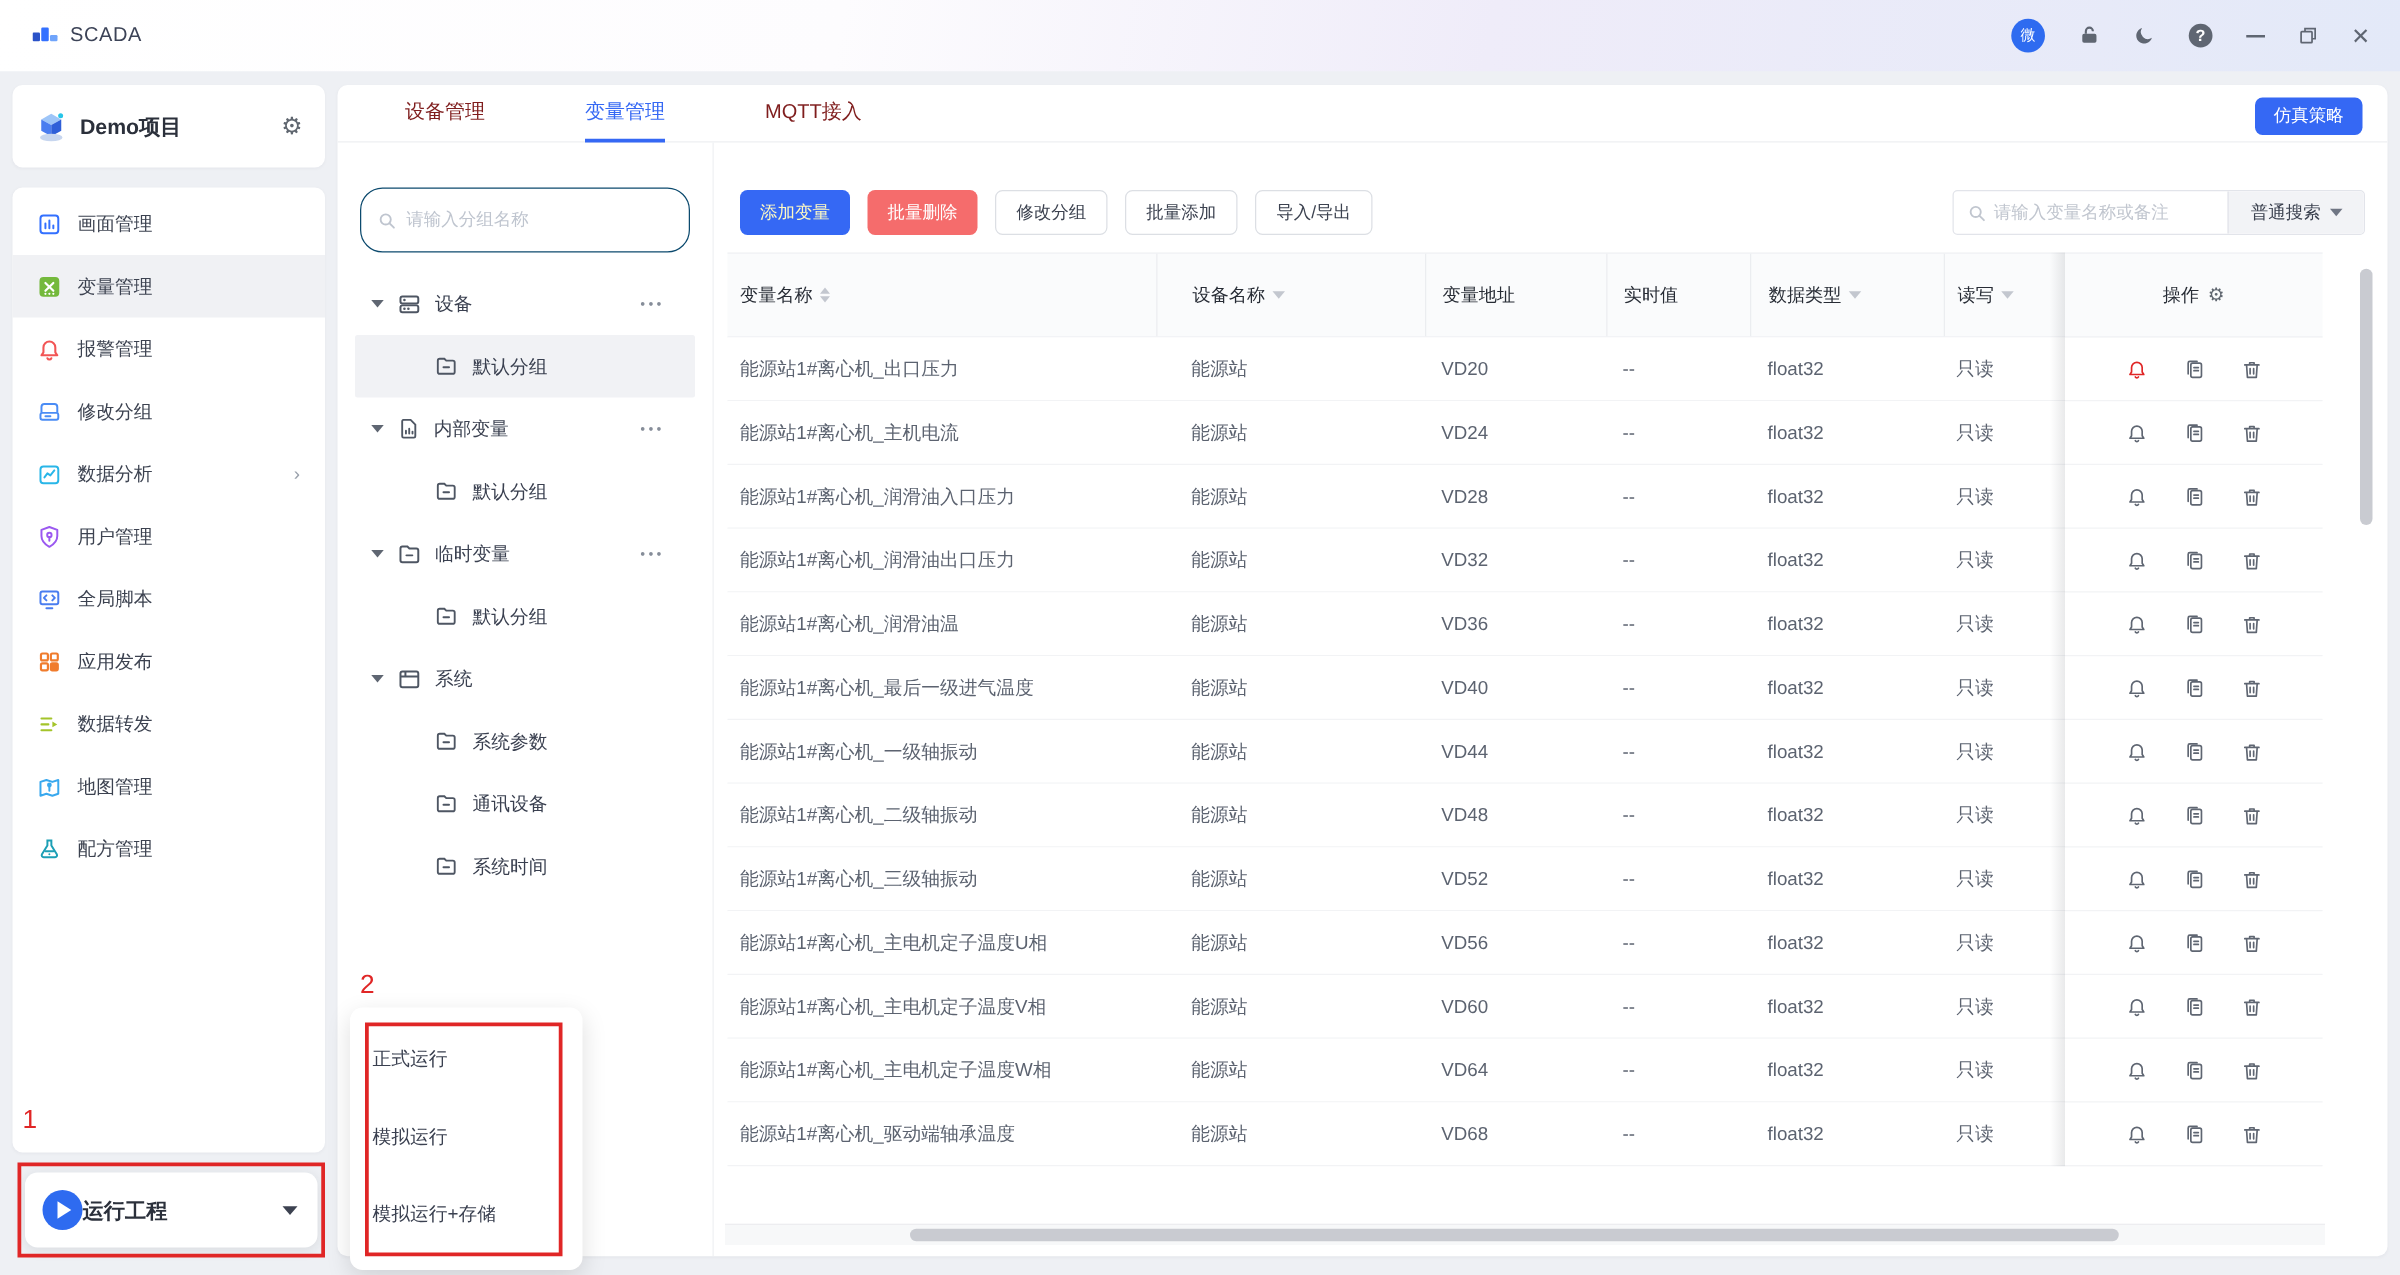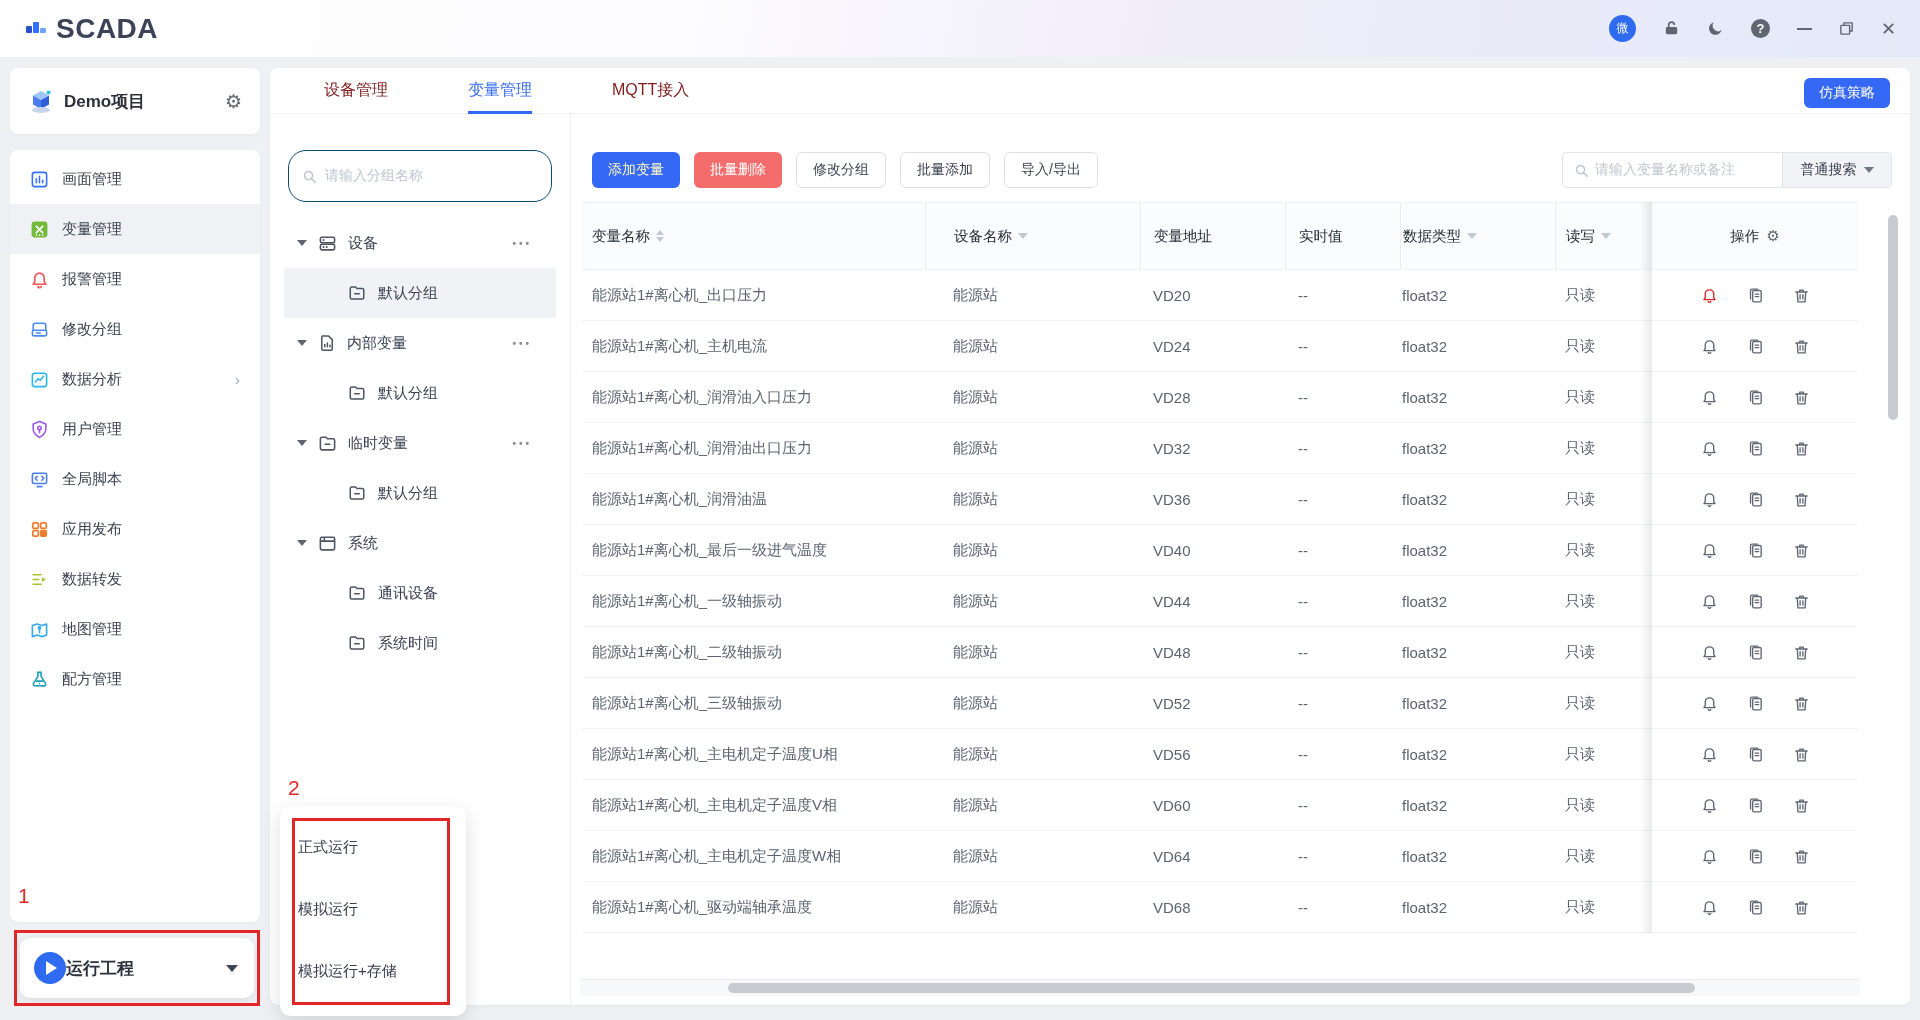--- a/index.html
+++ b/index.html
@@ -5,21 +5,21 @@
   html,body{margin:0;padding:0}
   body{width:1920px;height:1020px;position:relative;overflow:hidden;background:#eef0f4;
        font-family:"Liberation Sans",sans-serif;color:#2b303b}
   .card{position:absolute;background:#fff;border-radius:8px}
   svg{display:block}
 
   
   .topbar{position:absolute;left:0;top:0;width:1920px;height:57px;
           background:linear-gradient(100deg,#ffffff 0%,#fdfcfe 35%,#efecf9 62%,#e3e9f8 100%)}
   .brand{position:absolute;left:26px;top:0;height:57px;display:flex;align-items:center;gap:8px}
-  .brand-name{font-size:28px;font-weight:bold;color:#3c4357;letter-spacing:.5px}
+  .brand-name{font-size:16px;font-weight:normal;color:#3c4357;letter-spacing:.5px}
   .winctl{position:absolute;right:0;top:0;height:57px;display:flex;align-items:center;gap:27px;padding-right:24px}
   .wicon{color:#5f6672;display:flex;align-items:center;justify-content:center;cursor:pointer}
   .badge-circle{width:27px;height:27px;border-radius:50%;background:#2e6bf0;color:#fff;
                 font-size:12px;display:flex;align-items:center;justify-content:center}
   .help-circle{width:19px;height:19px;border-radius:50%;background:#5f6672;color:#fff;
                font-size:13px;font-weight:bold;display:flex;align-items:center;justify-content:center}
   .min-dash{width:15px;height:2px;background:#5f6672}
   .close-x{font-size:18px;color:#5f6672}
 
   
@@ -96,21 +96,21 @@
   
   .table-wrap{position:absolute;left:312px;top:134px;width:1276px}
   .thead{height:68px;display:flex;background:#fafbfc;border-top:1px solid #f0f1f3;border-bottom:1px solid #f0f1f3;
          box-sizing:border-box;font-size:14.5px;color:#272c35}
   .hc{display:flex;align-items:center;gap:6px;box-sizing:border-box;padding-left:10px}
   .hc + .hc{border-left:1px solid #ebedf0}
   .trow{height:51px;display:flex;border-bottom:1px solid #f2f3f5;box-sizing:border-box;
         font-size:15px;color:#5c6370;background:#fff}
   .c{display:flex;align-items:center;box-sizing:border-box;padding-left:10px;white-space:nowrap;overflow:hidden}
   .w-name{width:343px}.w-dev{width:215px;padding-left:28px}.w-addr{width:145px;padding-left:13px}
-  .w-val{width:115px;padding-left:13px}.w-type{width:155px;padding-left:2px}.w-rw{width:97px;}
+  .w-val{width:115px;padding-left:13px}.w-type{width:155px;padding-left:14px}.w-rw{width:97px;}
   .sorter{display:flex;flex-direction:column;gap:2px}
   .tri-up{width:0;height:0;border-left:4.5px solid transparent;border-right:4.5px solid transparent;
           border-bottom:5px solid #c3c7cf}
   .tri-dn{width:0;height:0;border-left:4.5px solid transparent;border-right:4.5px solid transparent;
           border-top:5px solid #c3c7cf}
   .filter-caret{width:0;height:0;border-left:5px solid transparent;border-right:5px solid transparent;
                 border-top:6px solid #c3c7cf}
   .op-col{position:absolute;left:1070px;top:0;width:206px;background:#fff}
   .op-col::before{content:"";position:absolute;left:-12px;top:0;bottom:0;width:12px;
                   background:linear-gradient(to left,rgba(40,46,56,.10),rgba(40,46,56,0))}
@@ -342,20 +342,27 @@
           <rect x="3" y="4" width="18" height="16" rx="2"></rect>
             <path d="M3 9h18M8 4v5"></path>
         </svg>
         <span>系统</span>
       </div>
       <div class="tnode leaf">
         <svg class="ticon" width="18" height="18" viewBox="0 0 24 24" fill="none" stroke="currentColor" stroke-width="2">
           <path d="M3 6a2 2 0 012-2h5l2 2h7a2 2 0 012 2v10a2 2 0 01-2 2H5a2 2 0 01-2-2V6z"></path>
             <path d="M9 13h6" stroke-linecap="round"></path>
         </svg>
+        <span>系统参数</span>
+      </div>
+      <div class="tnode leaf">
+        <svg class="ticon" width="18" height="18" viewBox="0 0 24 24" fill="none" stroke="currentColor" stroke-width="2">
+          <path d="M3 6a2 2 0 012-2h5l2 2h7a2 2 0 012 2v10a2 2 0 01-2 2H5a2 2 0 01-2-2V6z"></path>
+            <path d="M9 13h6" stroke-linecap="round"></path>
+        </svg>
         <span>通讯设备</span>
       </div>
       <div class="tnode leaf">
         <svg class="ticon" width="18" height="18" viewBox="0 0 24 24" fill="none" stroke="currentColor" stroke-width="2">
           <path d="M3 6a2 2 0 012-2h5l2 2h7a2 2 0 012 2v10a2 2 0 01-2 2H5a2 2 0 01-2-2V6z"></path>
             <path d="M9 13h6" stroke-linecap="round"></path>
         </svg>
         <span>系统时间</span>
       </div>
     </div>

